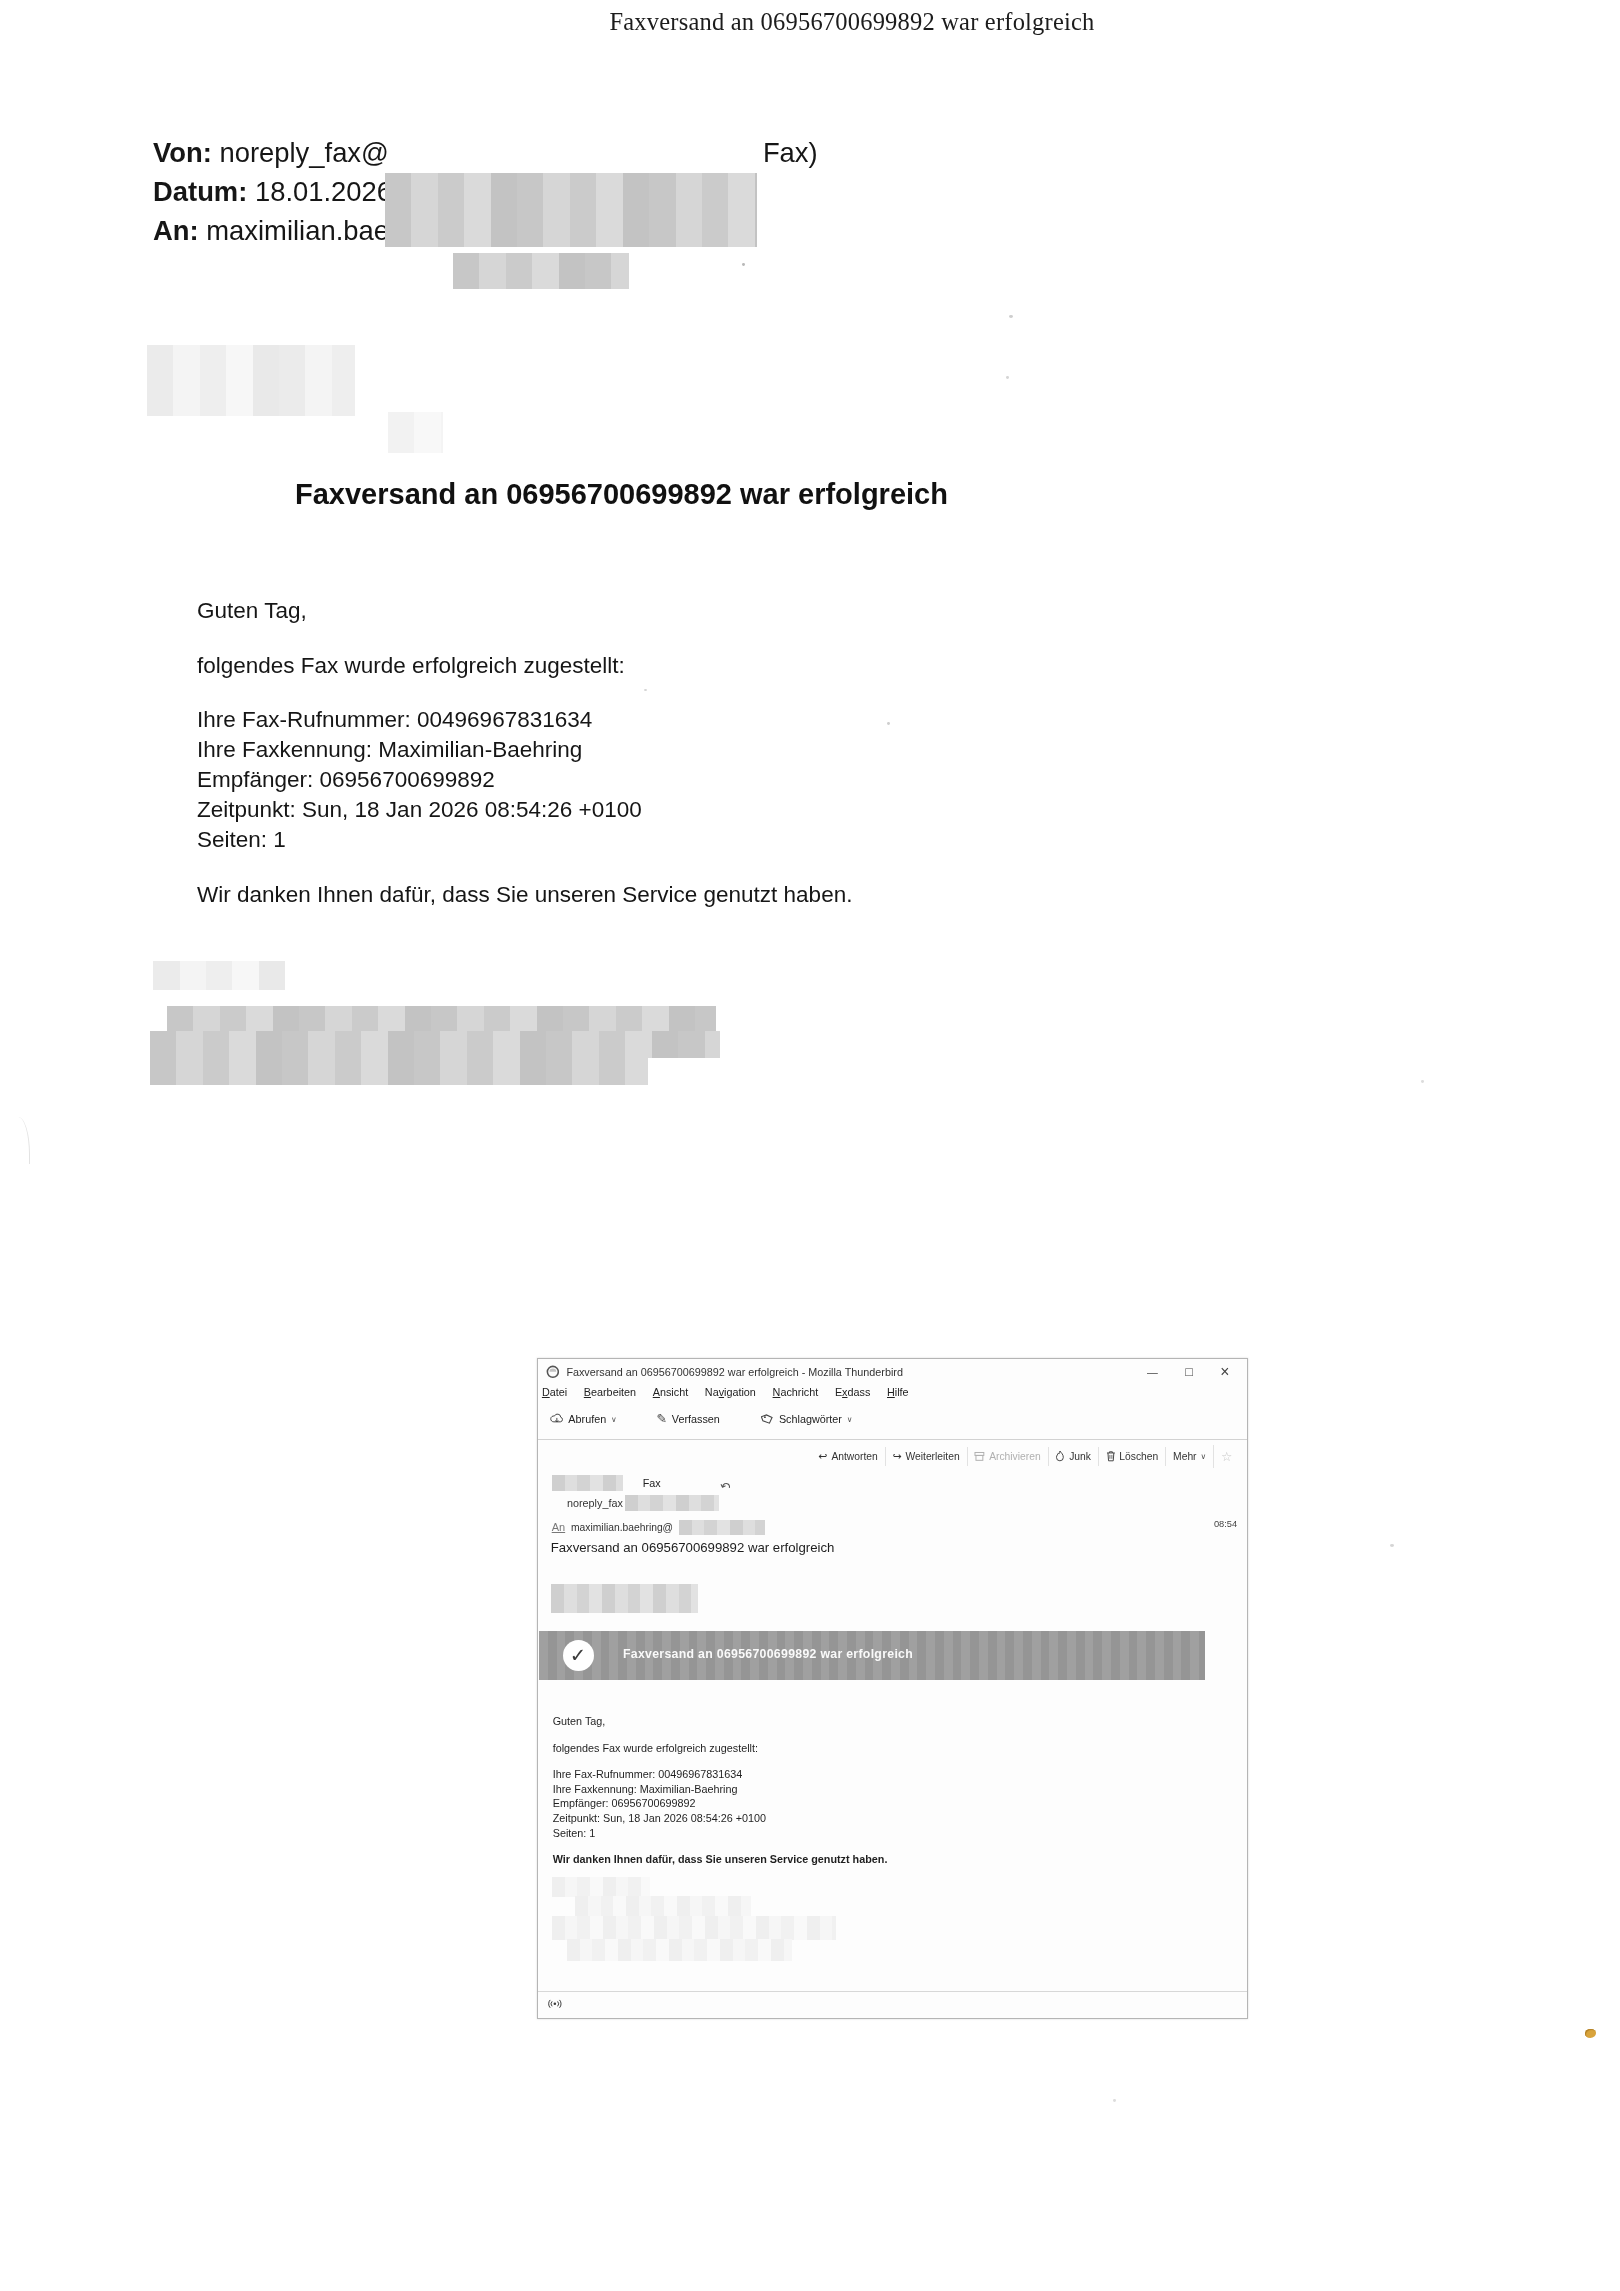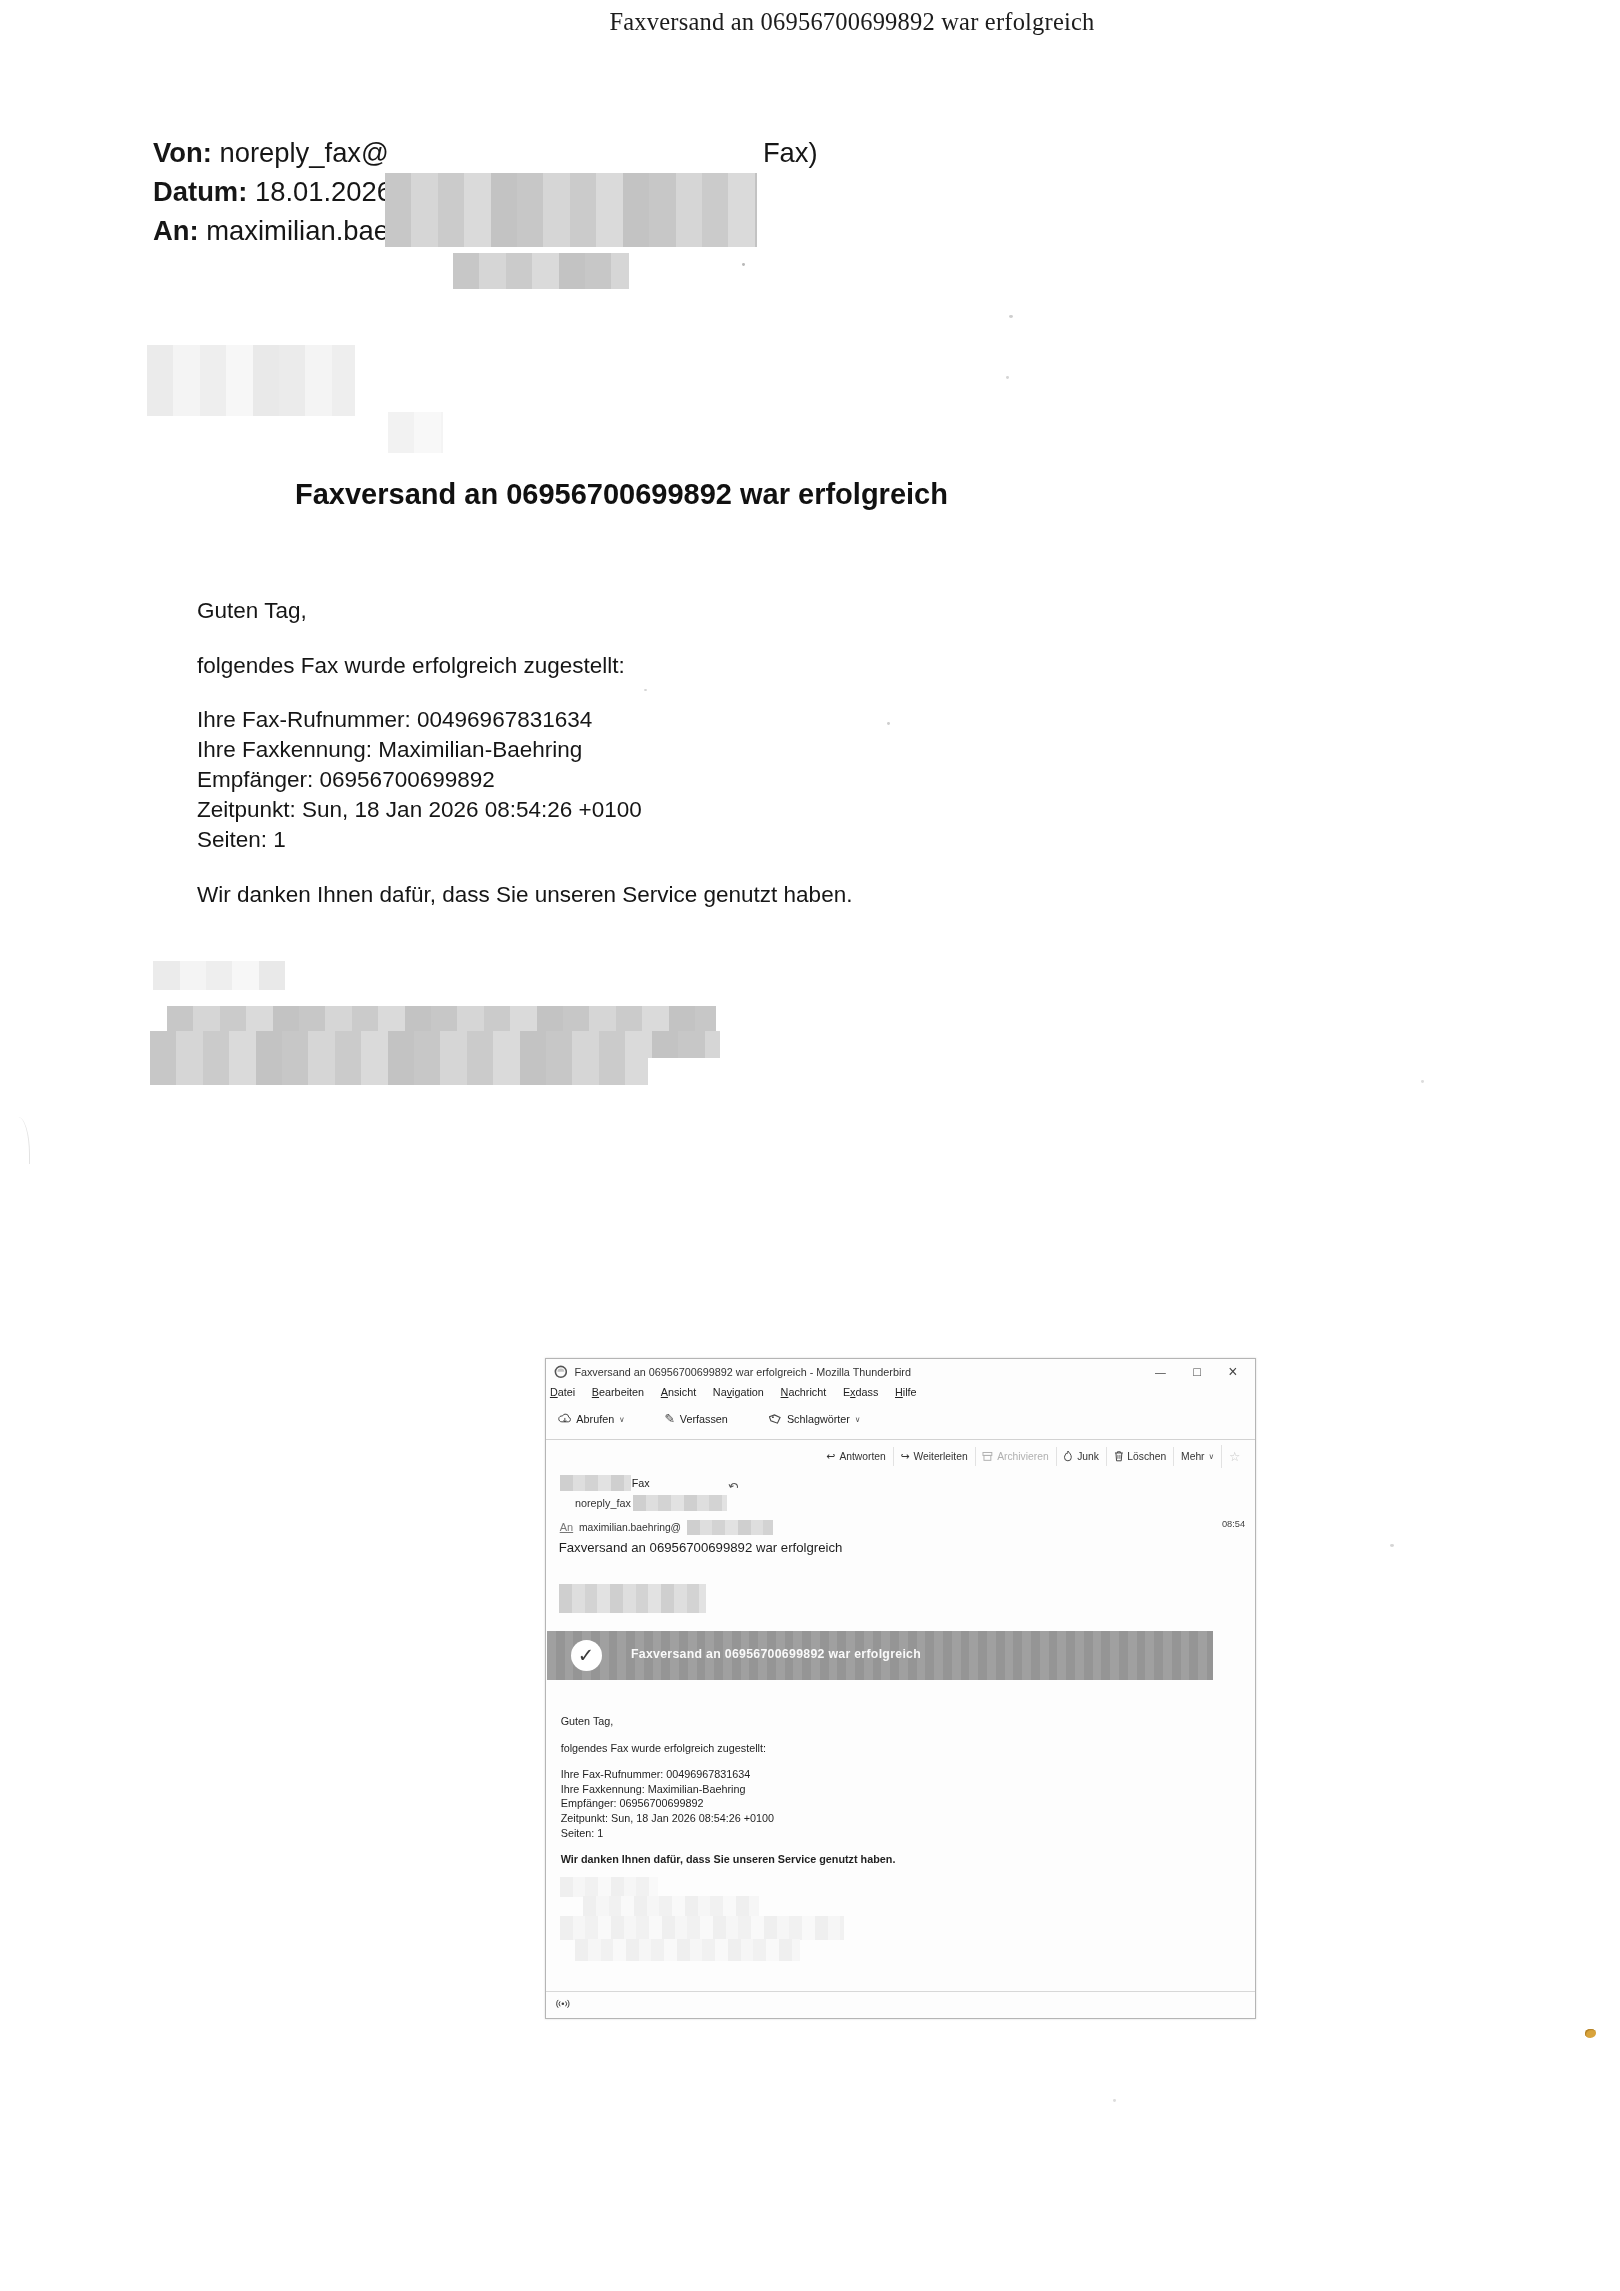--- a/index.html
+++ b/index.html
@@ -29,41 +29,41 @@
   .mz-sm-lt{background-image:
       repeating-linear-gradient(90deg,#efefef 0 12.7px,#f6f6f6 12.7px 25.5px,#f1f1f1 25.5px 38px,#f9f9f9 38px 51px),
       repeating-linear-gradient(0deg,rgba(255,255,255,.5) 0 11.8px,rgba(150,150,150,.09) 11.8px 23.5px);}
 
   .doc-title{left:253px;top:478px;font-size:29px;font-weight:700;color:#111;}
   .doc-body{left:155px;top:596px;font-size:22.5px;line-height:30px;color:#161616;}
   .doc-body .gap{height:24.5px;}
 
   
   .tb{left:537px;top:1358px;width:667px;height:659px;border:1px solid #b5b5b5;background:#fdfdfd;
-      box-shadow:0 0 2px rgba(0,0,0,.15);font-family:"Liberation Sans","DejaVu Sans",sans-serif;color:#2b2b2b;margin-left:8px;}
+      box-shadow:0 0 2px rgba(0,0,0,.15);font-family:"Liberation Sans","DejaVu Sans",sans-serif;color:#2b2b2b;}
   .tb *{box-sizing:border-box;}
   .tb-titlebar{position:absolute;left:0;top:0;width:100%;height:25.5px;display:flex;align-items:center;padding-left:7.8px;}
   .tb-title{font-size:10.8px;color:#333;margin-left:6.9px;white-space:nowrap;}
   .tb-ctrls{position:absolute;right:3.9px;top:0;height:25.5px;display:flex;align-items:center;gap:27.4px;padding-right:13.7px;font-size:12.7px;color:#444;}
   .tb-menubar{position:absolute;left:3.9px;top:26.5px;display:flex;gap:16.7px;font-size:10.8px;color:#222;}
   .tb-menubar .mi{cursor:default;}
   .u{text-decoration:underline;}
   .tb-toolbar{position:absolute;left:5.9px;top:51px;display:flex;align-items:center;gap:14px;font-size:10.8px;color:#222;}
   .tb-btn{display:flex;align-items:center;gap:4.9px;padding:2.9px 5.9px;}
   .chev{font-size:7.8px;color:#555;}
   .tb-sep{position:absolute;left:0;top:80px;width:100%;border-top:1px solid #d2d2d2;}
 
   .tb-actions{position:absolute;right:7.8px;top:86px;display:flex;align-items:center;font-size:10.3px;color:#333;}
   .tb-actions .ab{display:flex;align-items:center;gap:3.9px;padding:3.9px 6.9px;border-left:1px solid #e2e2e2;}
   .tb-actions .ab:first-child{border-left:none;}
   .tb-actions .disabled{color:#b0b0b0;}
   .aicon{font-size:10.8px;line-height:1;}
   .star{color:#c9c9c9;font-size:12.7px;}
 
-  .tb-from1{position:absolute;left:13.7px;top:116px;display:flex;align-items:center;gap:1px;font-size:10.8px;color:#222;}
+  .tb-from1{position:absolute;left:13.7px;top:116px;display:flex;align-items:center;gap:20px;font-size:10.8px;color:#222;}
   .tb-from2{position:absolute;left:29px;top:136px;display:flex;align-items:center;gap:2px;font-size:10.8px;color:#333;}
   .tb-replycurl{position:absolute;left:182px;top:120px;font-size:12.7px;color:#555;transform:rotate(18deg);}
   .tb-to{position:absolute;left:13.7px;top:161px;display:flex;align-items:center;gap:5.9px;font-size:10.3px;color:#333;}
   .tb-to .lbl{color:#777;font-size:11px;text-decoration:underline;}
   .tb-time{position:absolute;right:9.8px;top:160px;font-size:9.3px;color:#444;}
   .tb-subject{position:absolute;left:12.7px;top:181px;font-size:13.2px;color:#1e1e1e;}
 
   .tb-banner{position:absolute;left:1px;top:272px;width:666px;height:49px;background:#9b9b9b;
      background-image:repeating-linear-gradient(90deg,rgba(255,255,255,.05) 0 8.8px,rgba(0,0,0,.04) 8.8px 17.6px);}
   .tb-banner .ck{position:absolute;left:23.5px;top:8.8px;width:31px;height:31px;border-radius:50%;background:#fff;

